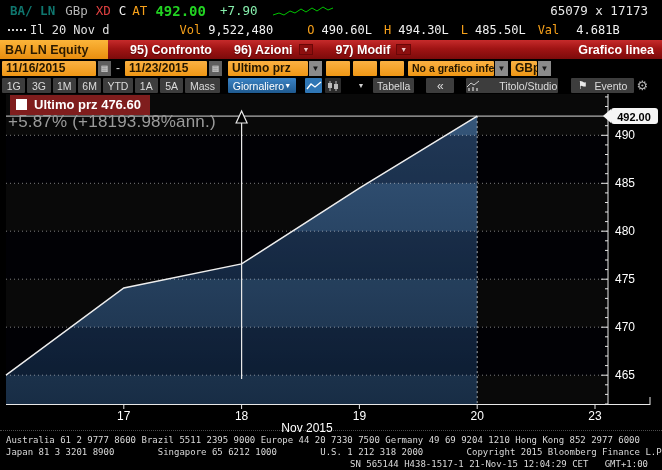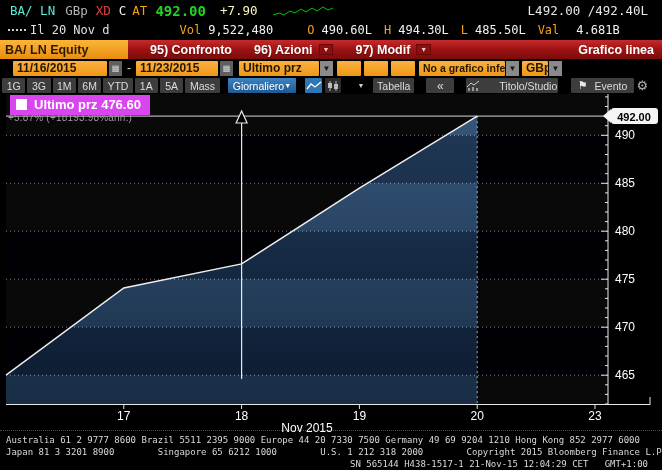--- a/index.html
+++ b/index.html
@@ -2,38 +2,38 @@
 <html><head>
 <meta charset="utf-8">
 <style>
   html,body{margin:0;padding:0;background:#000;}
   body{width:662px;height:470px;position:relative;overflow:hidden;
        font-family:"Liberation Sans",sans-serif;-webkit-font-smoothing:antialiased;}
   .mono{font-family:"DejaVu Sans Mono",monospace;}
   .row{position:absolute;left:0;right:0;display:flex;align-items:center;}
   
   #row1{top:1px;height:19px;font-size:12.5px;color:#e8e8e8;}
-  #row1 .tkr{font-weight:normal;color:#5eead4;margin-left:10px;}
+  #row1 .tkr{font-weight:bold;color:#0f766e;margin-left:10px;}
   #row1 .ccy{color:#b5b5b5;margin-left:10px;}
   #row1 .xd{color:#e04040;margin-left:8px;}
   #row1 .c{color:#f2f2f2;margin-left:8px;}
   #row1 .at{color:#f6a01a;margin-left:6px;}
   #row1 .px{color:#22d322;font-weight:bold;font-size:14px;margin-left:8px;}
-  #row1 .chg{color:#fef9c3;margin-left:14px;}
+  #row1 .chg{color:#86efac;margin-left:14px;}
   #row1 .spark{margin-left:14px;}
   #row1 .r1right{margin-left:auto;display:flex;gap:26px;padding-right:14px;}
   #row2{top:21px;height:17px;font-size:12px;color:#e0e0e0;}
   #row2 .dots{display:flex;gap:2px;margin-left:8px;}
   #row2 .dots i{width:2px;height:2px;background:#cfcfcf;display:block;}
   #row2 .lab{color:#f6a01a;text-align:center;}
   #row2 .v{color:#f2f2f2;}
   
   #row3{top:40px;height:19px;background:linear-gradient(180deg,#c62b2b 0%,#a01414 45%,#7c0b0b 100%);
         font-size:12.5px;color:#fff;}
-  #row3 .tab{width:128px;height:100%;background:linear-gradient(180deg,#fcb53a,#e88d0e);
+  #row3 .tab{width:108px;height:100%;background:linear-gradient(180deg,#fcb53a,#e88d0e);
         color:#2b1a00;font-weight:bold;display:flex;align-items:center;padding-left:5px;box-sizing:border-box;flex:none;}
   #row3 .mitem{margin-left:22px;font-weight:bold;text-shadow:0 1px 1px #5c0404;white-space:nowrap;}
   #row3 .redarr{display:inline-block;margin-left:6px;background:#8d0f0f;border:1px solid #6b0707;
         font-size:7px;line-height:9px;padding:0 3px;color:#f4caca;vertical-align:2px;}
   #row3 .r3right{margin-left:auto;margin-right:8px;font-weight:bold;}
   
   #row4{top:60px;height:16px;font-size:12px;}
   .afield{background:linear-gradient(180deg,#fbb143,#ef9715);color:#241700;font-weight:bold;
         height:15px;display:flex;align-items:center;padding:0 4px;box-sizing:border-box;border-radius:1px;white-space:nowrap;overflow:hidden;}
   .calbtn{width:13px;height:15px;background:#5f5f5f;color:#ddd;font-size:8px;display:flex;align-items:center;justify-content:center;margin-left:2px;}
@@ -44,24 +44,24 @@
   #row5{top:77px;height:17px;font-size:10.5px;}
   .gbtn{background:#3d3d3d;color:#dcdcdc;height:15px;display:flex;align-items:center;justify-content:center;
         border-radius:1px;margin-left:2px;white-space:nowrap;}
   .w27{width:27px;} .w34{width:34px;} .w40{width:40px;}
   .bluebtn{background:linear-gradient(180deg,#3b83c4,#1f5a90);color:#fff;width:76px;height:15px;
         display:flex;align-items:center;justify-content:space-between;padding:0 5px;box-sizing:border-box;margin-left:8px;border-radius:1px;}
   .iconbtn{height:15px;display:flex;align-items:center;justify-content:center;border-radius:1px;}
   .tinyarr{font-size:7px;color:#cfcfcf;}
   
   #chart-svg{position:absolute;top:92px;left:0;}
-  #legendbox{position:absolute;top:95px;left:10px;background:#d946ef;display:flex;align-items:center;
+  #legendbox{position:absolute;top:95px;left:10px;background:#7f1d1d;display:flex;align-items:center;
         padding:2px 9px 3px 6px;color:#fff;font-weight:bold;font-size:13px;z-index:3;}
   #legendbox .sq{width:11px;height:11px;background:#fff;margin-right:7px;flex:none;}
-  #subtitle{position:absolute;top:112px;left:8px;color:#9b9b9b;font-size:10px;z-index:2;letter-spacing:0.2px;}
+  #subtitle{position:absolute;top:112px;left:8px;color:#9b9b9b;font-size:17px;z-index:2;letter-spacing:0.2px;}
   
   #footsep{position:absolute;top:430px;left:0;right:0;border-top:1px dotted rgba(255,255,255,0.3);}
   #footer{position:absolute;top:434px;left:0;right:0;color:#d9d9d9;font-size:9px;line-height:12px;}
   #footer div{white-space:pre;padding-left:6px;}
   #footer .r{text-align:right;padding-right:14px;}
 </style>
 </head>
 <body>
 
 <div class="row mono" id="row1">
@@ -69,21 +69,21 @@
   <span class="ccy">GBp</span>
   <span class="xd">XD</span>
   <span class="c">C</span>
   <span class="at">AT</span>
   <span class="px">492.00</span>
   <span class="chg">+7.90</span>
   <svg class="spark" width="62" height="14">
     <polyline points="1,11 7,9 12,11 18,7 23,9 29,5 34,8 40,4 45,7 51,3 56,6 61,4" fill="none" stroke="#00c400" stroke-width="1"></polyline>
   </svg>
   <span class="r1right">
-    <span>L492.00 /492.40L</span>
+    <span>65079 x 17173</span>
   </span>
 </div>
 
 <div class="row mono" id="row2">
   <span class="dots">
       <i></i>
       <i></i>
       <i></i>
       <i></i>
       <i></i>
@@ -103,21 +103,21 @@
 
 <div class="row" id="row3">
   <span class="tab">BA/ LN Equity</span>
   <span class="mitem">95) Confronto</span>
   <span class="mitem"><span>96) Azioni</span><span class="redarr">▼</span></span>
   <span class="mitem"><span>97) Modif</span><span class="redarr">▼</span></span>
   <span class="r3right">Grafico linea</span>
 </div>
 
 <div class="row" id="row4">
-  <span class="afield" style="width:94px;margin-left:13px;">11/16/2015</span>
+  <span class="afield" style="width:94px;margin-left:2px;">11/16/2015</span>
   <span class="calbtn">▦</span>
   <span class="dash">-</span>
   <span class="afield" style="width:82px;">11/23/2015</span>
   <span class="calbtn">▦</span>
   <span class="afield" style="width:80px;margin-left:6px;">Ultimo prz</span>
   <span class="arrbtn">▼</span>
   <span class="afield" style="width:24px;margin-left:4px;"></span>
   <span class="afield" style="width:24px;margin-left:3px;"></span>
   <span class="afield" style="width:24px;margin-left:3px;"></span>
   <span class="afield" style="width:86px;margin-left:4px;font-size:10.5px;">No a grafico inferi</span>

